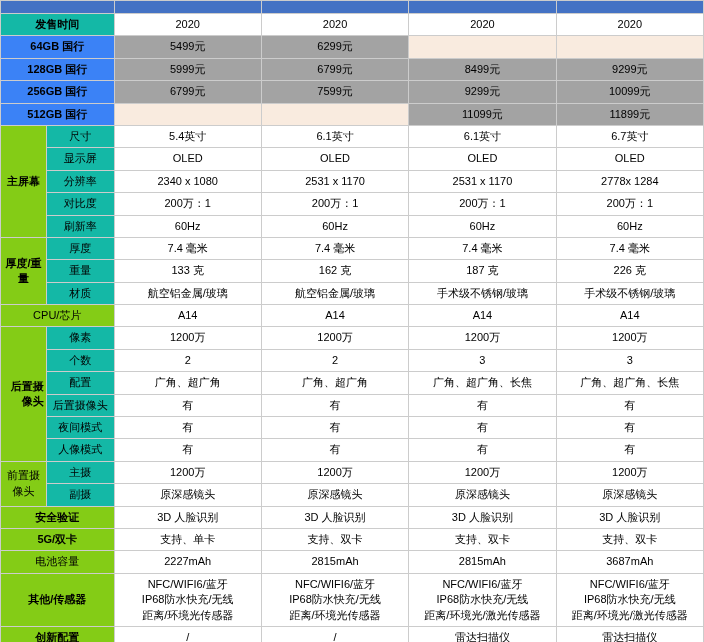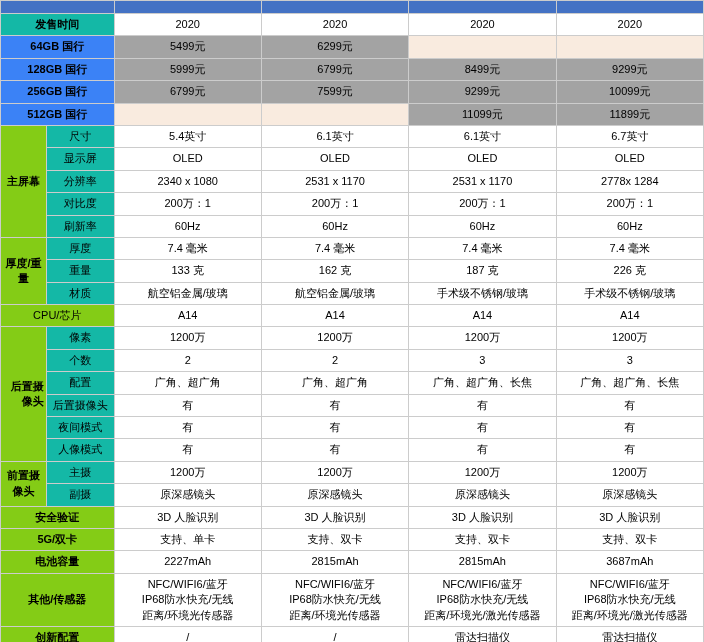--- a/index.html
+++ b/index.html
@@ -202,21 +202,21 @@
         <td class="bg-white">有</td>
       </tr>
       <tr>
         <td class="bg-light-blue">人像模式</td>
         <td class="bg-white">有</td>
         <td class="bg-white">有</td>
         <td class="bg-white">有</td>
         <td class="bg-white">有</td>
       </tr>
       <tr>
-        <td class="bg-blue-header" rowspan="2" style="font-weight: bold; margin-left: 48px;">前置摄像头</td>
+        <td class="bg-blue-header" rowspan="2" style="font-weight: normal; margin-left: 48px;">前置摄像头</td>
         <td class="bg-light-blue">主摄</td>
         <td class="bg-white">1200万</td>
         <td class="bg-white">1200万</td>
         <td class="bg-white">1200万</td>
         <td class="bg-white">1200万</td>
       </tr>
       <tr>
         <td class="bg-light-blue">副摄</td>
         <td class="bg-white">原深感镜头</td>
         <td class="bg-white">原深感镜头</td>
@@ -231,21 +231,21 @@
         <td class="bg-white">3D 人脸识别</td>
       </tr>
       <tr>
         <td colspan="2" class="bg-blue-header" style="font-weight: bold; margin-left: 44px;">5G/双卡</td>
         <td class="bg-white">支持、单卡</td>
         <td class="bg-white">支持、双卡</td>
         <td class="bg-white">支持、双卡</td>
         <td class="bg-white">支持、双卡</td>
       </tr>
       <tr>
-        <td colspan="2" class="bg-blue-header" style="font-weight: bold;">电池容量</td>
+        <td colspan="2" class="bg-blue-header" style="font-weight: normal;">电池容量</td>
         <td class="bg-white">2227mAh</td>
         <td class="bg-white">2815mAh</td>
         <td class="bg-white">2815mAh</td>
         <td class="bg-white">3687mAh</td>
       </tr>
       <tr>
         <td colspan="2" class="bg-blue-header" style="font-weight: bold;">其他/传感器</td>
         <td class="bg-white">NFC/WIFI6/蓝牙<br>IP68防水快充/无线<br>距离/环境光传感器</td>
         <td class="bg-white">NFC/WIFI6/蓝牙<br>IP68防水快充/无线<br>距离/环境光传感器</td>
         <td class="bg-white">NFC/WIFI6/蓝牙<br>IP68防水快充/无线<br>距离/环境光/激光传感器</td>

